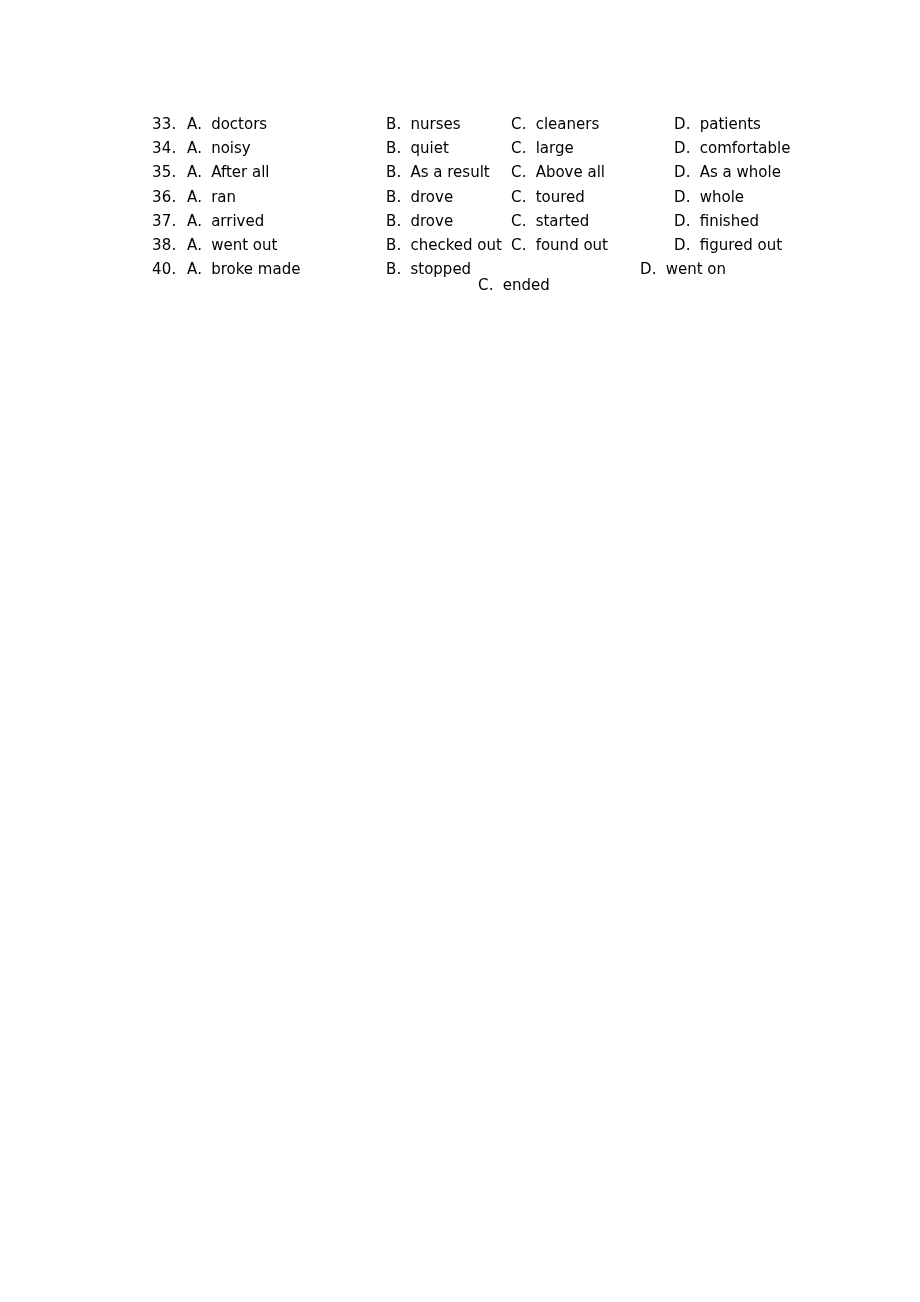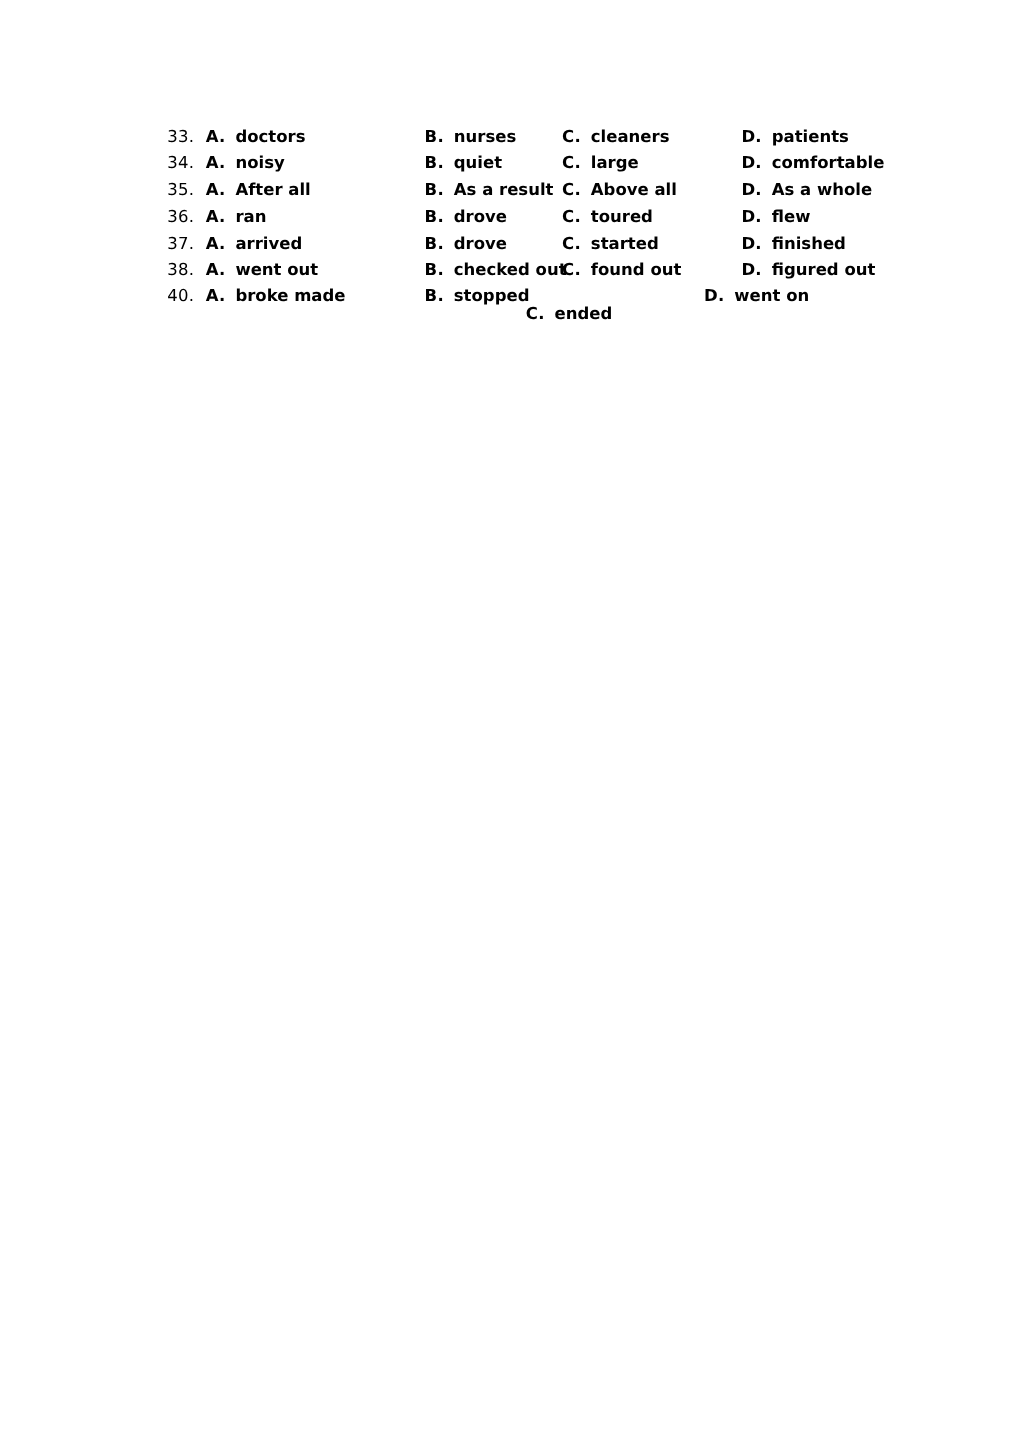--- a/index.html
+++ b/index.html
@@ -46,21 +46,20 @@
     top: 0;
     font-size: 15px;
     letter-spacing: 0.2px;
   }
 
   .opt {
     position: absolute;
     top: 0;
     font-size: 15px;
     white-space: nowrap;
-    font-weight: bold;
   }
 
   .opt-letter {
     display: inline-block;
     letter-spacing: 0.2px;
   }
 
   .opt-text {
     display: inline-block;
     margin-left: 9px;
@@ -104,21 +103,21 @@
       <span class="opt col-b"><span class="opt-letter">B.</span><span class="opt-text">As a result</span></span>
       <span class="opt col-c"><span class="opt-letter">C.</span><span class="opt-text">Above all</span></span>
       <span class="opt col-d"><span class="opt-letter">D.</span><span class="opt-text">As a whole</span></span>
     </div>
 
     <div class="question-row">
       <span class="q-number">36.</span>
       <span class="opt col-a"><span class="opt-letter">A.</span><span class="opt-text">ran</span></span>
       <span class="opt col-b"><span class="opt-letter">B.</span><span class="opt-text">drove</span></span>
       <span class="opt col-c"><span class="opt-letter">C.</span><span class="opt-text">toured</span></span>
-      <span class="opt col-d"><span class="opt-letter">D.</span><span class="opt-text">flew</span></span>
+      <span class="opt col-d"><span class="opt-letter">D.</span><span class="opt-text">whole</span></span>
     </div>
 
     <div class="question-row">
       <span class="q-number">37.</span>
       <span class="opt col-a"><span class="opt-letter">A.</span><span class="opt-text">arrived</span></span>
       <span class="opt col-b"><span class="opt-letter">B.</span><span class="opt-text">drove</span></span>
       <span class="opt col-c"><span class="opt-letter">C.</span><span class="opt-text">started</span></span>
       <span class="opt col-d"><span class="opt-letter">D.</span><span class="opt-text">finished</span></span>
     </div>
 

